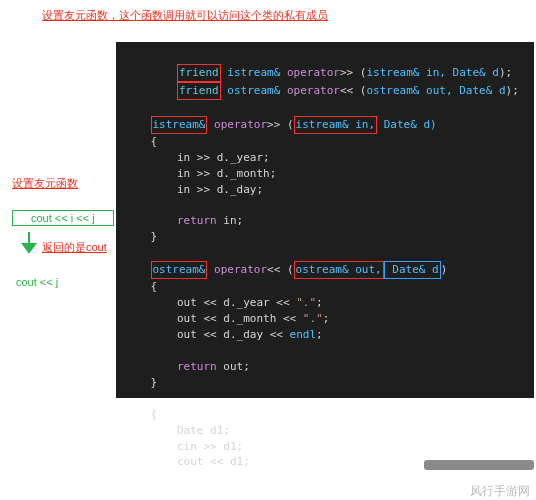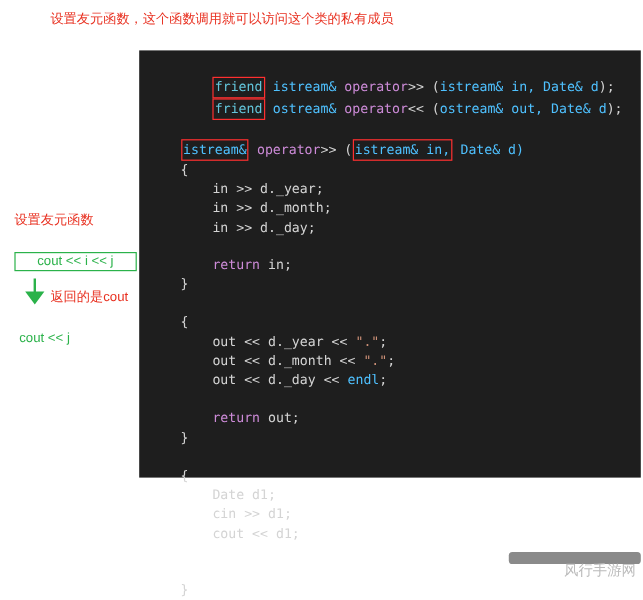--- a/index.html
+++ b/index.html
@@ -5,21 +5,21 @@
   * { margin: 0; padding: 0; box-sizing: border-box; }
   body {
     font-family: "Microsoft YaHei", sans-serif;
     background: #fff;
     width: 536px;
     height: 500px;
     position: relative;
     overflow: hidden;
     font-size: 11px;
   }
-  .note-red { color: #e83020; position: absolute; }
+  .note-red { color: #e83020; position: absolute; text-decoration: underline; }
   .note-blue { color: #2b88d8; position: absolute; }
   .note-green { color: #2bb24a; position: absolute; }
   .boxed-green { color: #2bb24a; border: 1px solid #2bb24a; padding: 1px 18px; position: absolute; font-size: 11px; }
   .code-panel {
     position: absolute;
     left: 116px; top: 42px;
     width: 418px; height: 356px;
     background: #1e1e1e;
     color: #d4d4d4;
     font-family: Consolas, monospace;
@@ -37,21 +37,21 @@
   .hl-blue { border: 1.5px solid #3aa0ff; display: inline-block; padding: 0 1px; }
 
   .arrow-down-green {
     position: absolute;
   }
   .arrow-down-blue {
     position: absolute;
   }
   .watermark {
     position: absolute;
-    right: 6px; bottom: 16px;
+    right: 6px; bottom: 0;
     color: #bbb;
     font-size: 12px;
   }
   .scroll-thumb {
     position: absolute;
     right: 2px;
     top: 460px;
     width: 110px;
     height: 10px;
     background: #8a8a8a;
@@ -91,20 +91,21 @@
 
 <span>    <span class="hl-red"><span class="c-type">istream&amp;</span></span><span class="c-kw"> operator</span><span>&gt;&gt; (</span><span class="hl-red"><span class="c-type">istream&amp; in,</span></span><span class="c-type"> Date&amp; d)</span></span>
     {
 <span>        <span>in &gt;&gt; d._year;</span></span>
 <span>        <span>in &gt;&gt; d._month;</span></span>
 <span>        <span>in &gt;&gt; d._day;</span></span>
 
 <span>        <span class="c-kw">return</span><span> in;</span></span>
     }
 
+<span>    <span class="hl-red"><span class="c-type">ostream&amp;</span></span><span class="c-kw"> operator</span><span>&lt;&lt; (</span><span class="hl-red"><span class="c-type">ostream&amp; out,</span></span><span class="hl-blue"><span class="c-type"> Date&amp; d</span></span><span>)</span></span>
     {
 <span>        <span>out &lt;&lt; d._year &lt;&lt; </span><span class="c-str">"."</span><span>;</span></span>
 <span>        <span>out &lt;&lt; d._month &lt;&lt; </span><span class="c-str">"."</span><span>;</span></span>
 <span>        <span>out &lt;&lt; d._day &lt;&lt; </span><span class="c-type">endl</span><span>;</span></span>
 
 <span>        <span class="c-kw">return</span><span> out;</span></span>
     }
 
     {
 <span>        <span>Date d1;</span></span>

